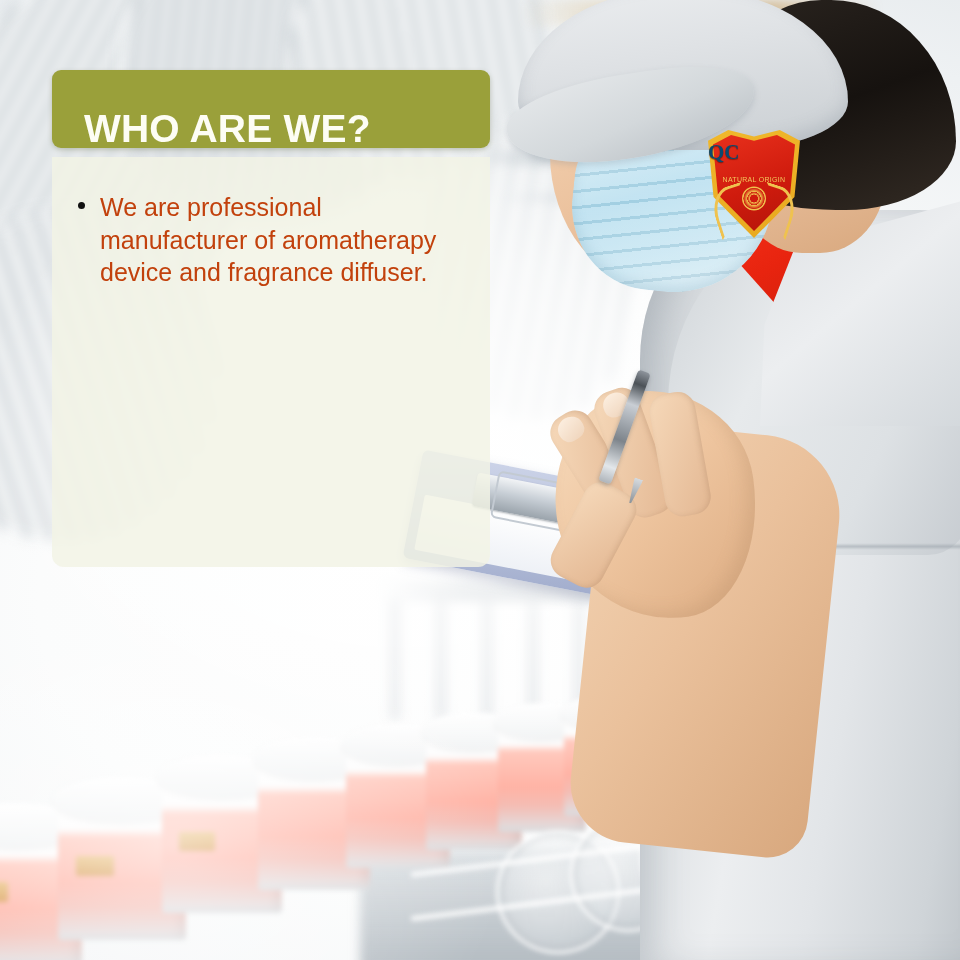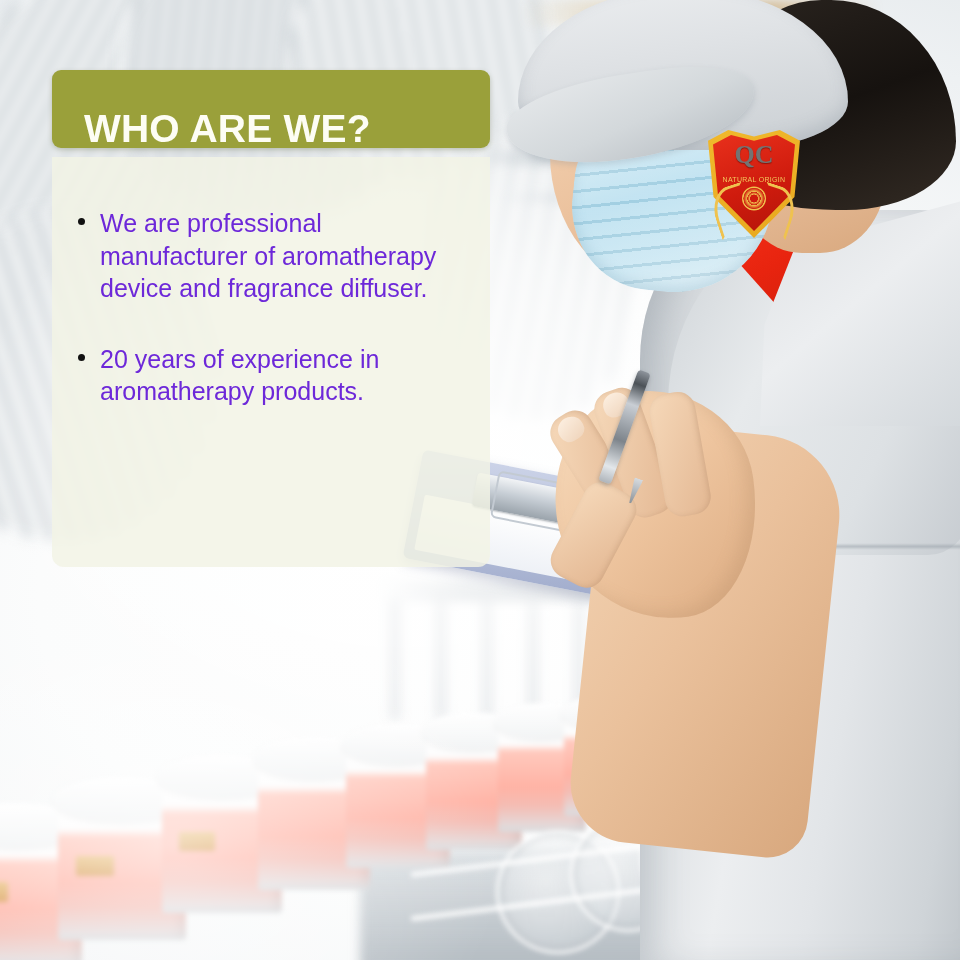--- a/index.html
+++ b/index.html
@@ -284,26 +284,25 @@
     background: linear-gradient(160deg,#f0b82c 0%, #e8a81f 100%);
     clip-path: polygon(50% 100%, 6% 62%, 0% 10%, 22% 0%, 50% 6%, 78% 0%, 100% 10%, 94% 62%);
   }
   .qc-inner {
     position:absolute; inset:5px 5px 7px 5px;
     background: linear-gradient(160deg,#e8301c 0%, #cf1b0d 55%, #b3150a 100%);
     clip-path: polygon(50% 100%, 6% 62%, 0% 10%, 22% 0%, 50% 6%, 78% 0%, 100% 10%, 94% 62%);
   }
   .qc-text {
     position:absolute; left:0; right:0; top: 12px;
-    text-align:center;
     font-family: "Liberation Serif", serif;
     font-weight: bold;
-    font-size: 26px;
+    font-size: 21px;
     line-height: 1;
-    color: #737373;
+    color: #0c4a6e;
     text-shadow: 0 1px 1px rgba(90,10,0,.6);
   }
   .qc-sub {
     position:absolute; left:0; right:0; top: 46px;
     text-align:center;
     font-size: 7px;
     letter-spacing: .3px;
     color: #f3c85c;
     transform: scaleY(1.05);
   }
@@ -423,24 +422,23 @@
     padding: 34px 26px 26px 22px;
     box-sizing: border-box;
     position:relative;
     z-index: 2;
   }
   .bullet-list { margin:0; padding:0; list-style:none; }
   .bullet {
     position:relative;
     padding-left: 26px;
     margin-bottom: 38px;
-    color: #6d28d9;
+    color: #c2410c;
     font-size: 25px;
     line-height: 1.30;
-    margin-top: 16px;
   }
   .bullet:last-child { margin-bottom: 0; }
   .bullet .dot {
     position:absolute;
     left: 4px; top: 11px;
     width: 7px; height: 7px;
     border-radius: 50%;
     background: #111111;
   }
 </style>
@@ -549,22 +547,18 @@
     <div class="card-header">
       <div class="card-title">WHO ARE WE?</div>
     </div>
 
     <div class="card-body">
       <ul class="bullet-list">
         <li class="bullet">
           <span class="dot"></span>
           <span>We are professional manufacturer of aromatherapy device and fragrance diffuser.</span>
         </li>
-        <li class="bullet">
-          <span class="dot"></span>
-          <span>20 years of experience in aromatherapy products.</span>
-        </li>
       </ul>
     </div>
 
   </div>
 
 </div>
 
 </body></html>

